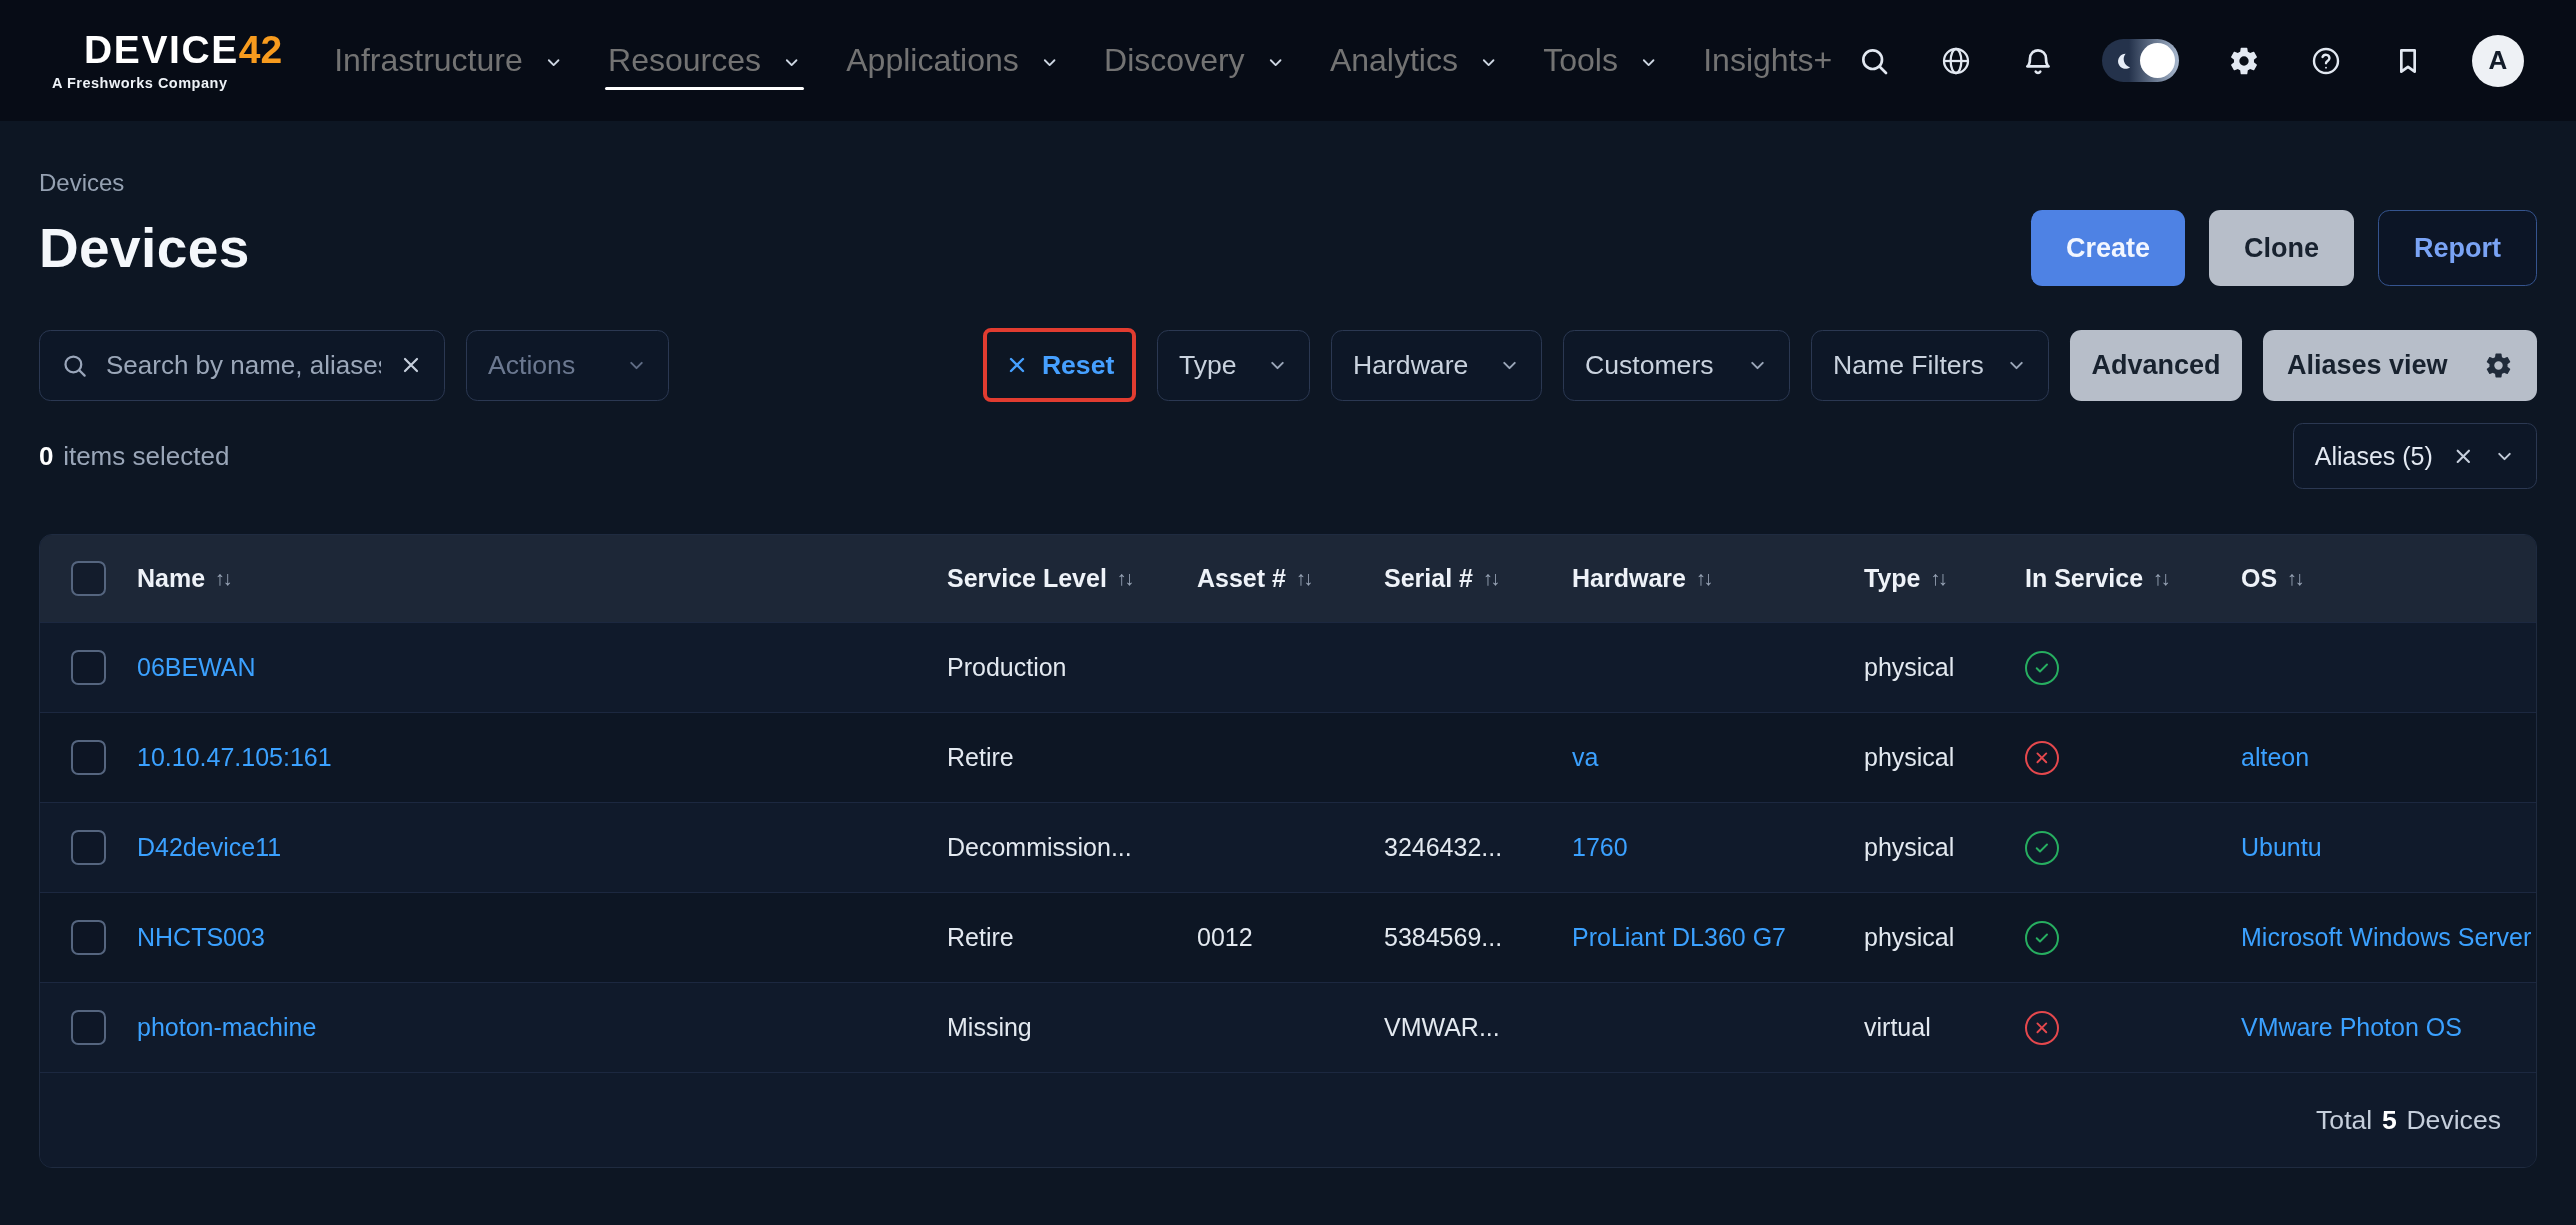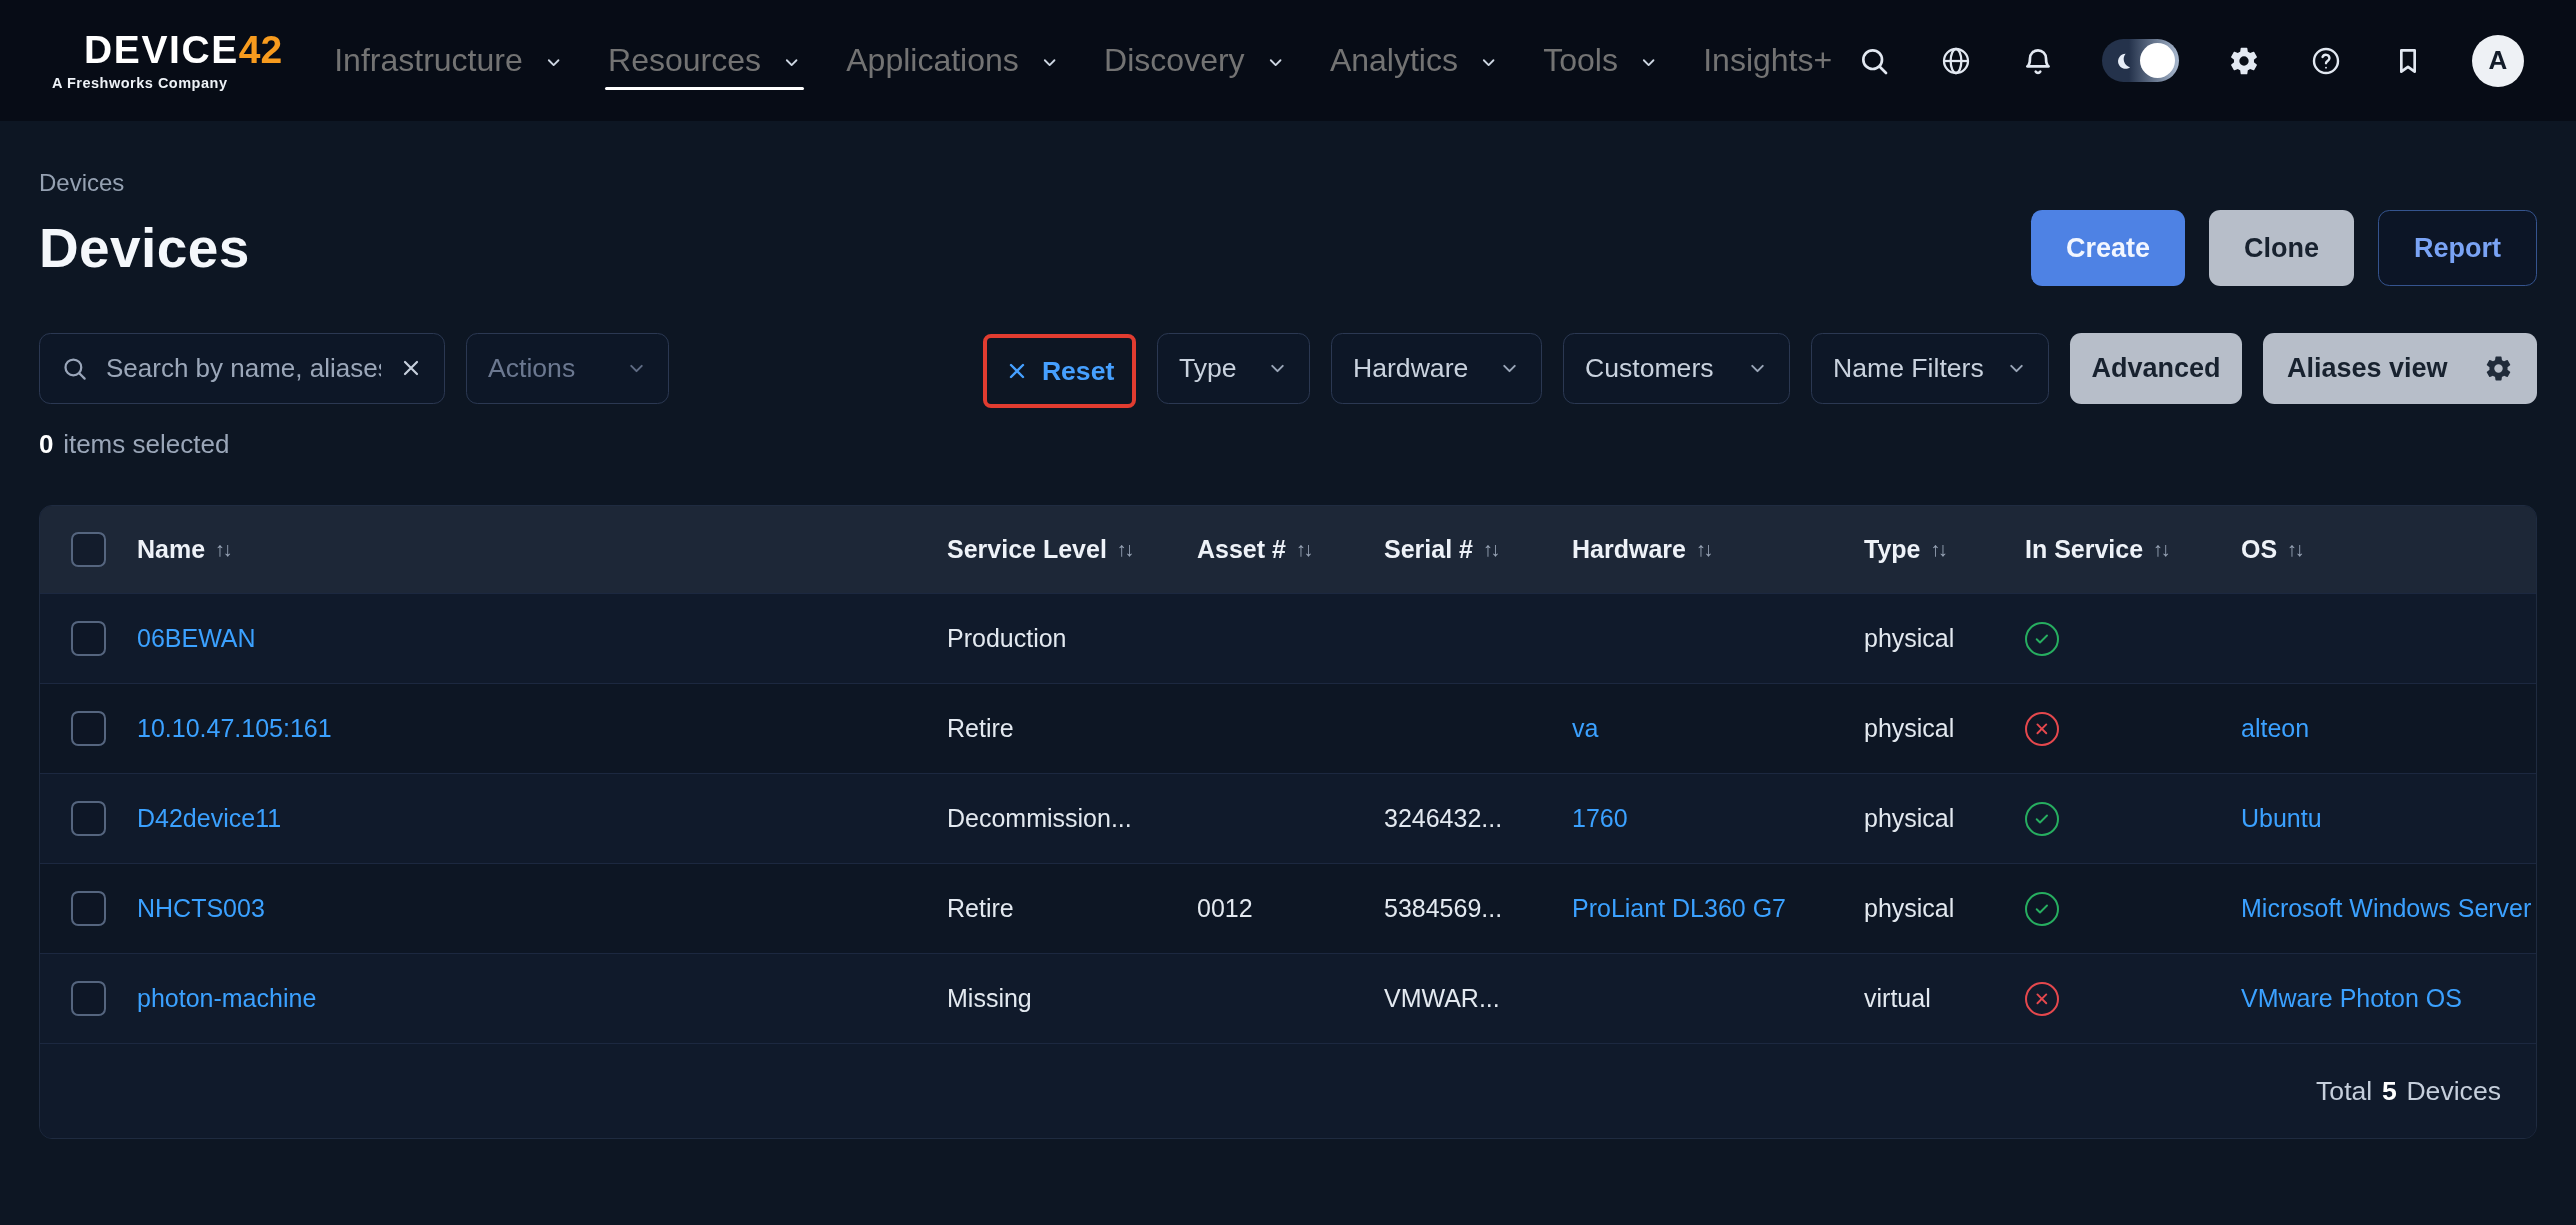--- a/index.html
+++ b/index.html
@@ -61,21 +61,21 @@
                       color:#c3cdda; font-size:26px; font-family:inherit; }
   .search-box input::placeholder { color:#9ba7b9; }
   .xicon { width:24px; height:24px; color:#c6cfdc; flex:none; cursor:pointer; }
   .chev { width:21px; height:21px; color:#9aa6b8; flex:none; }
 
   .actions-dd { width:203px; justify-content:space-between; color:#6b7890; }
   .actions-dd .chev { color:#5f6c84; }
 
   .right-filters { margin-left:auto; display:flex; align-items:center; gap:21px; }
   .reset-annotation { height:74px; border:4px solid #e13c30; border-radius:8px;
-                      display:flex; align-items:center; padding:0 17.7px;margin-top:6px; }
+                      display:flex; align-items:center; padding:0 17.7px; }
   .reset-btn { display:flex; align-items:center; gap:13px; color:#46a0ff; font-size:26.6px; font-weight:600; cursor:pointer; }
   .reset-btn .xicon { color:#46a0ff; }
 
   .dd { justify-content:space-between; }
   .dd-type { width:153px; } .dd-hardware { width:211px; } .dd-customers { width:227px; } .dd-more { width:238px; }
   .btn-advanced { width:172px; padding:0; height:71px; }
   .aliases-view { width:274px; height:71px; padding:0 24px; justify-content:space-between; display:flex; }
   .aliases-view .gear { width:29px; height:29px; color:#202b3a; flex:none; }
 
   
@@ -291,20 +291,29 @@
           </svg>
       </button>
     </div>
   </div>
 
   <div class="selection-row">
     <div class="selection-text">
       <span class="sel-count">0</span>
       <span>items selected</span>
     </div>
+    <div class="chip">
+      <span>Aliases (5)</span>
+      <svg class="xicon" viewBox="0 0 24 24">
+          <path d="M6 6l12 12M18 6L6 18" stroke="currentColor" stroke-width="2.2" stroke-linecap="round" fill="none"></path>
+        </svg>
+      <svg class="chev" viewBox="0 0 24 24">
+          <path d="M6 9l6 6 6-6" fill="none" stroke="currentColor" stroke-width="2.3" stroke-linecap="round" stroke-linejoin="round"></path>
+        </svg>
+    </div>
   </div>
 
   <section class="table-card">
     <div class="t-row t-header">
       <div class="cell cell-check">
           <span class="checkbox"></span>
         </div>
       <div class="cell">
           <span>Name</span>
           <span class="sort">↑↓</span>

